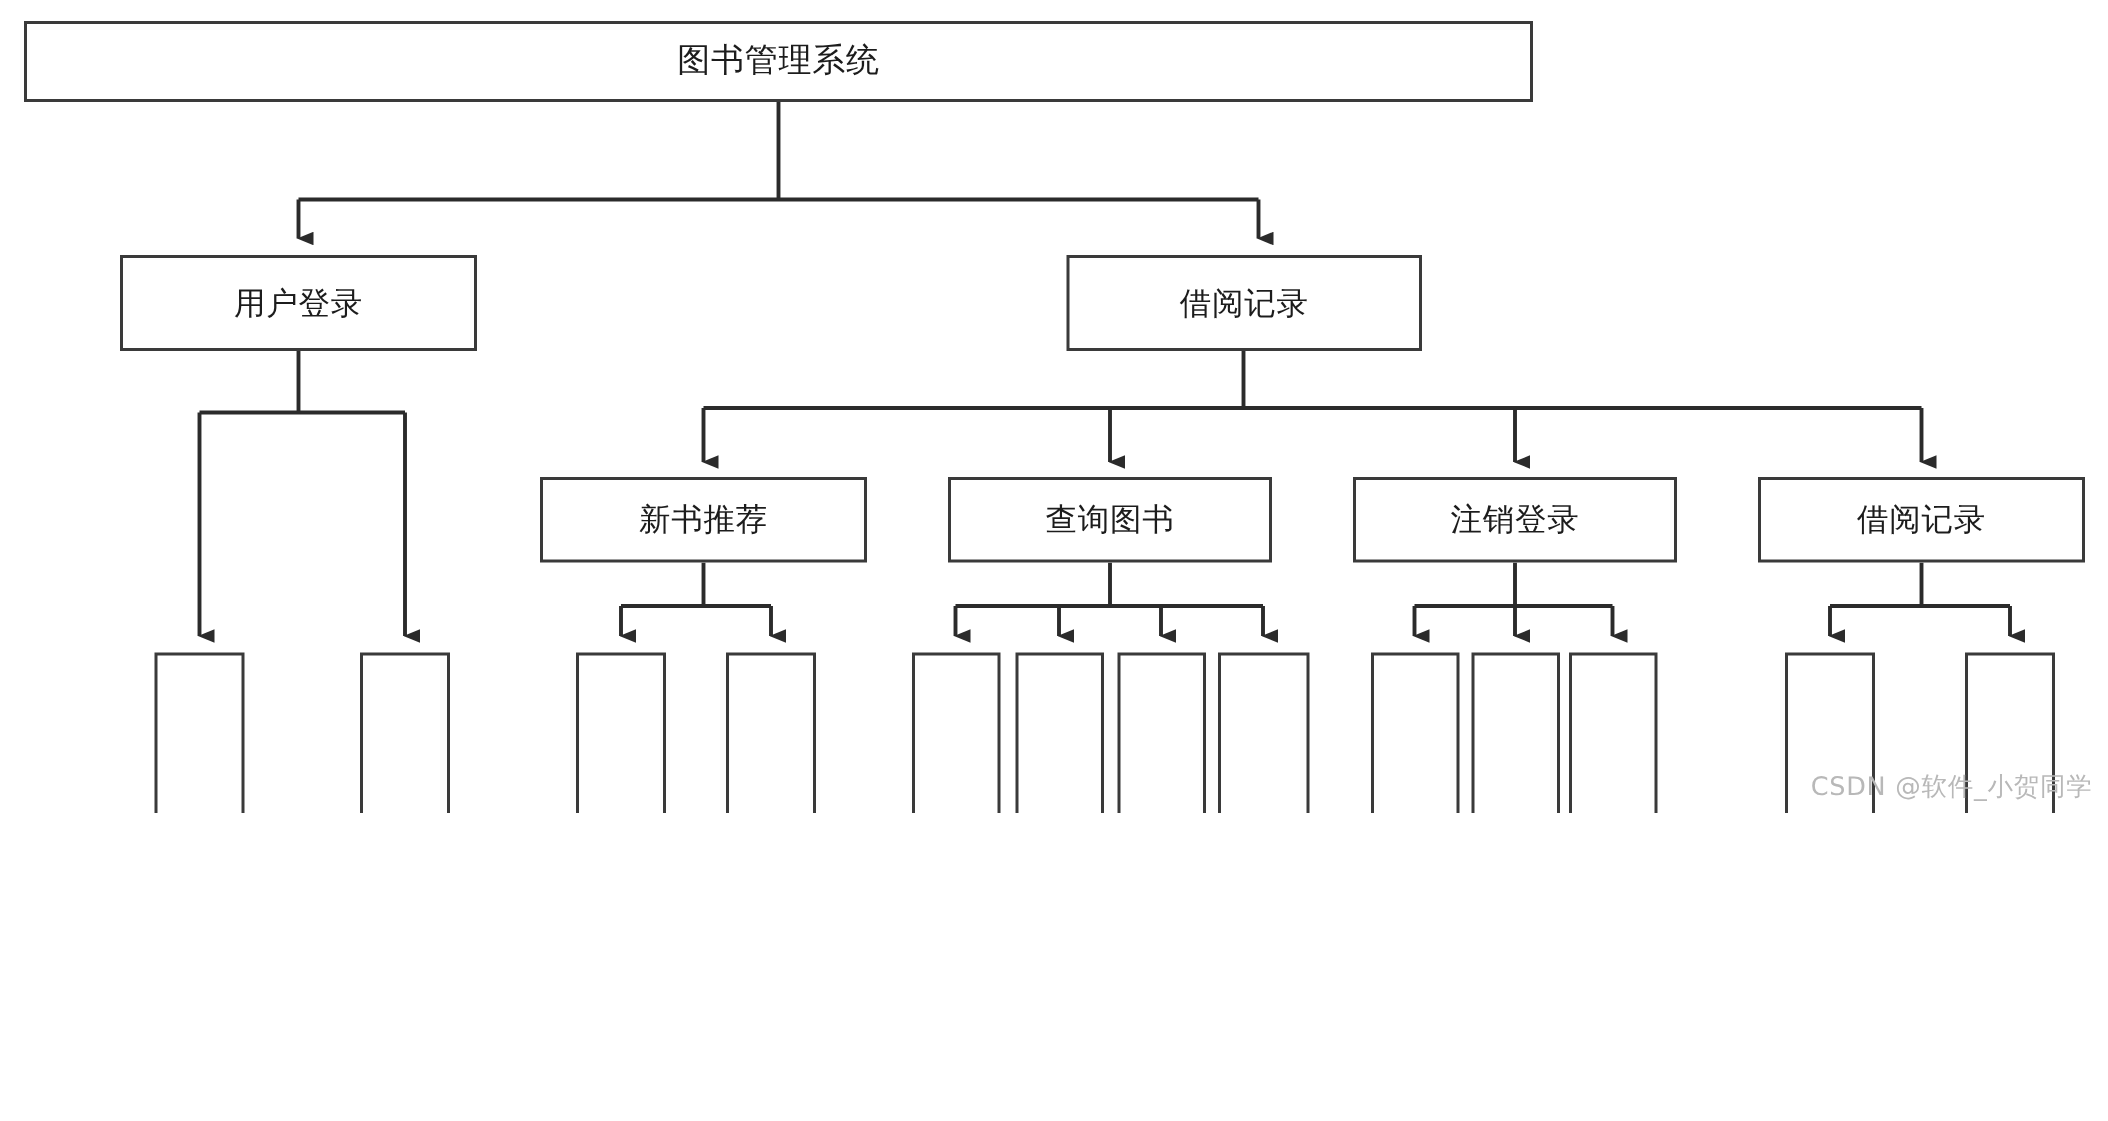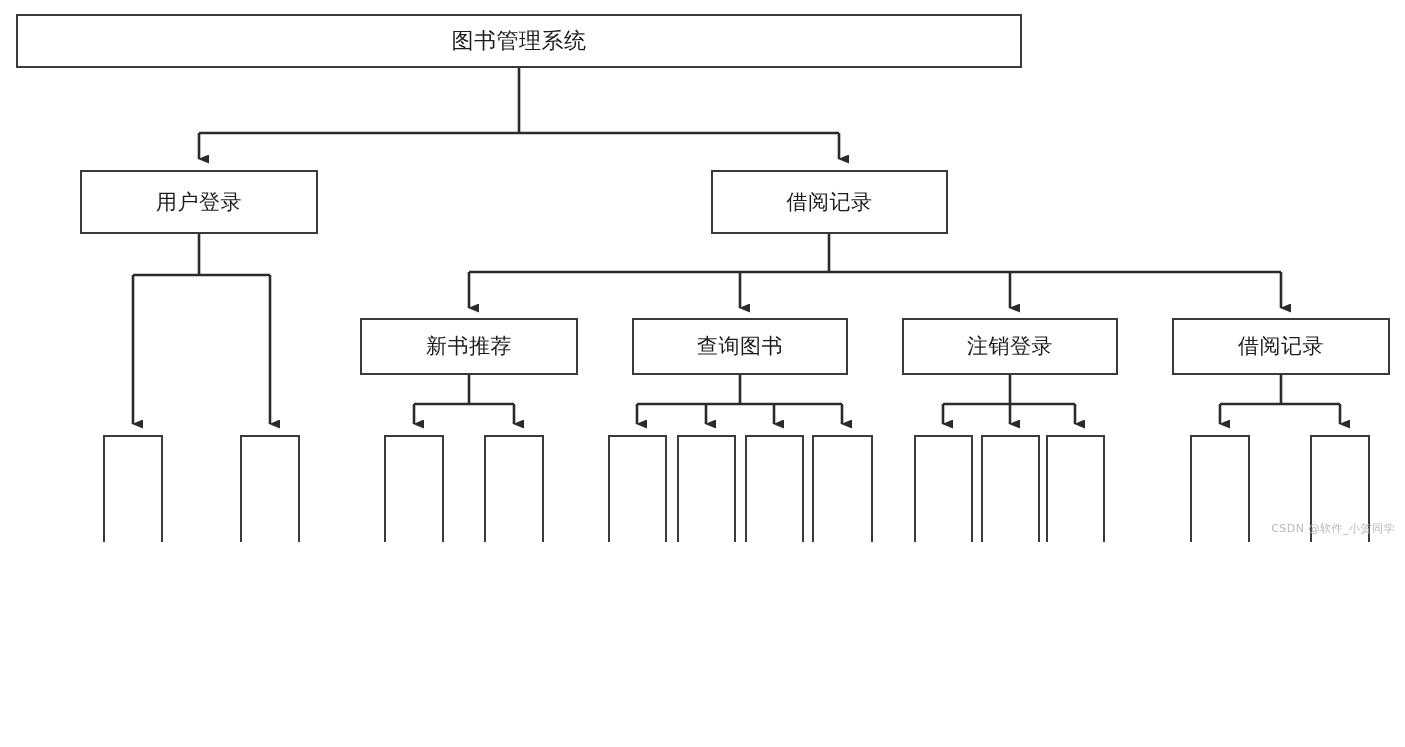--- a/index.html
+++ b/index.html
@@ -63,21 +63,21 @@
     white-space: nowrap;
   }
   .node.vert.tight .lbl {
     letter-spacing: 1px;
     font-size: 21px;
   }
   .watermark {
     position: absolute;
     right: 10px;
     bottom: 6px;
-    font-size: 11px;
+    font-size: 17px;
     color: #b8b8b8;
     white-space: nowrap;
     letter-spacing: 0.5px;
     margin-left: 25px;
   }
 </style>
 </head>
 <body>
 
 <div id="canvas">

